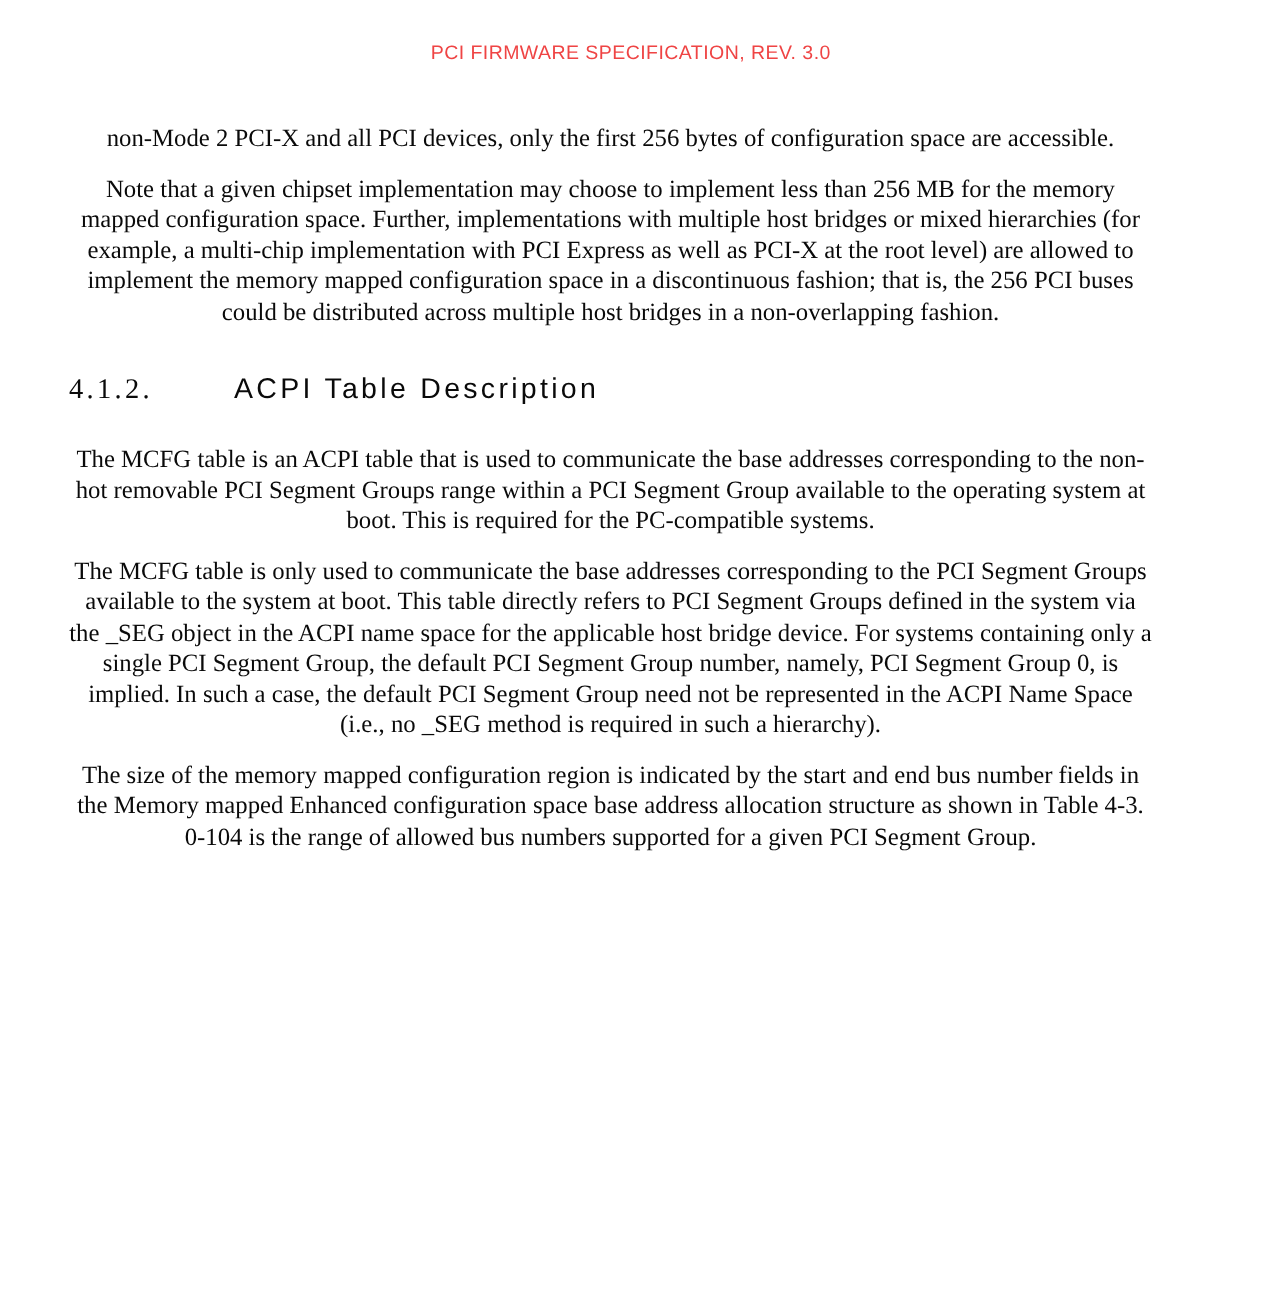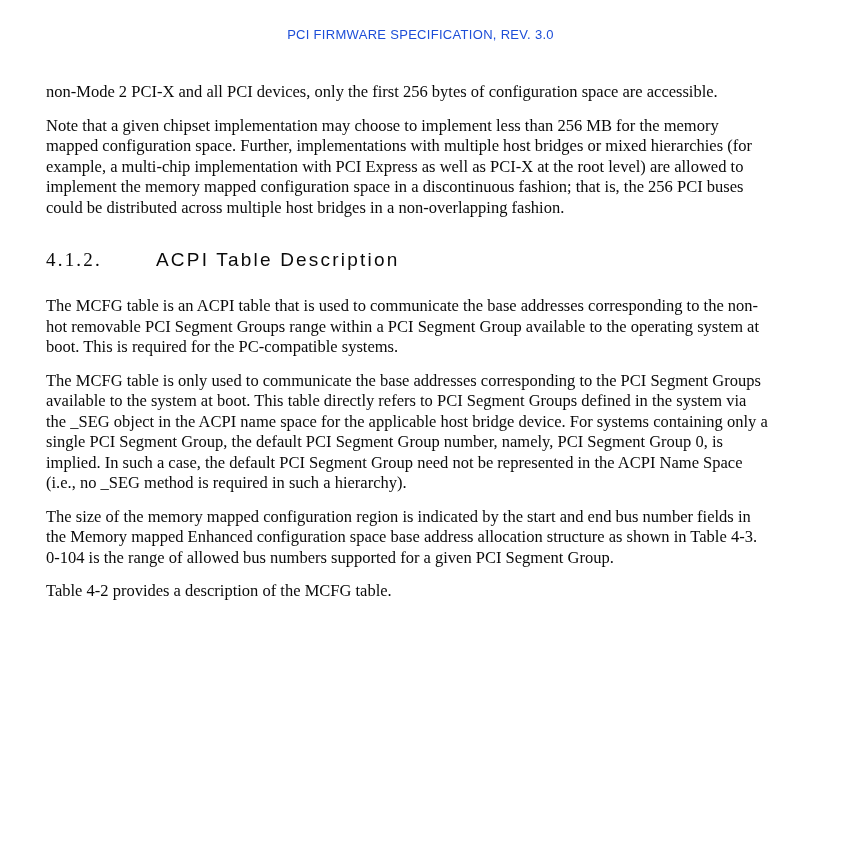--- a/index.html
+++ b/index.html
@@ -17,35 +17,35 @@
   }
   .running-header {
     position: absolute;
     top: 27px;
     left: 0;
     width: 100%;
     text-align: center;
     font-family: "Liberation Sans", sans-serif;
     font-size: 13px;
     letter-spacing: 0.3px;
-    color: #1d4ed8;
+    color: #ef4444;
   }
   .body-text {
     position: absolute;
     top: 82px;
     left: 46px;
     width: 722px;
     font-family: "Liberation Serif", serif;
     font-size: 16.5px;
     line-height: 20.5px;
     color: #0a0a0a;
   }
   .para {
     margin: 0 0 13px 0;
-    text-align: left;
+    text-align: center;
   }
   .section-heading {
     display: flex;
     align-items: baseline;
     margin: 30px 0 24px 0;
     font-family: "Liberation Sans", sans-serif;
     font-size: 19px;
     font-weight: 400;
     letter-spacing: 2.2px;
     line-height: 24px;
@@ -78,17 +78,16 @@
       <span class="section-number">4.1.2.</span>
       <span class="section-title">ACPI Table Description</span>
     </div>
 
     <p class="para">The MCFG table is an ACPI table that is used to communicate the base addresses corresponding to the non-hot removable PCI Segment Groups range within a PCI Segment Group available to the operating system at boot. This is required for the PC-compatible systems.</p>
 
     <p class="para">The MCFG table is only used to communicate the base addresses corresponding to the PCI Segment Groups available to the system at boot.  This table directly refers to PCI Segment Groups defined in the system via the _SEG object in the ACPI name space for the applicable host bridge device.  For systems containing only a single PCI Segment Group, the default PCI Segment Group number, namely, PCI Segment Group 0, is implied.  In such a case, the default PCI Segment Group need not be represented in the ACPI Name Space (i.e., no _SEG method is required in such a hierarchy).</p>
 
     <p class="para">The size of the memory mapped configuration region is indicated by the start and end bus number fields in the Memory mapped Enhanced configuration space base address allocation structure as shown in Table 4-3.  0-104 is the range of allowed bus numbers supported for a given PCI Segment Group.</p>
 
-    <p class="para">Table 4-2 provides a description of the MCFG table.</p>
 
   </div>
 
 </div>
 
 </body></html>

